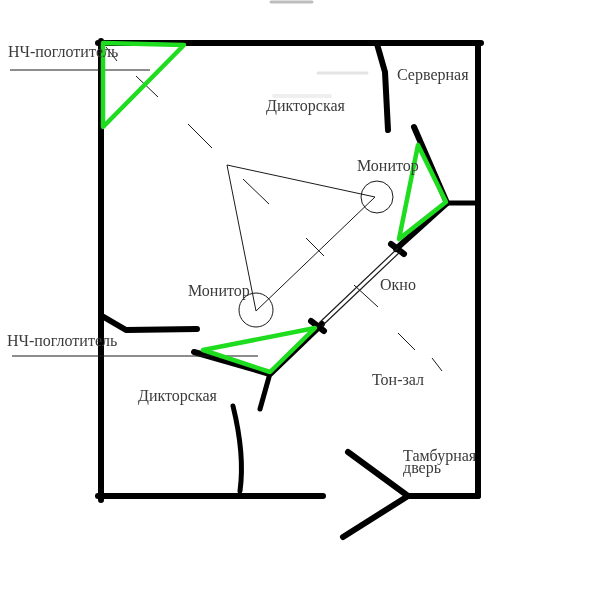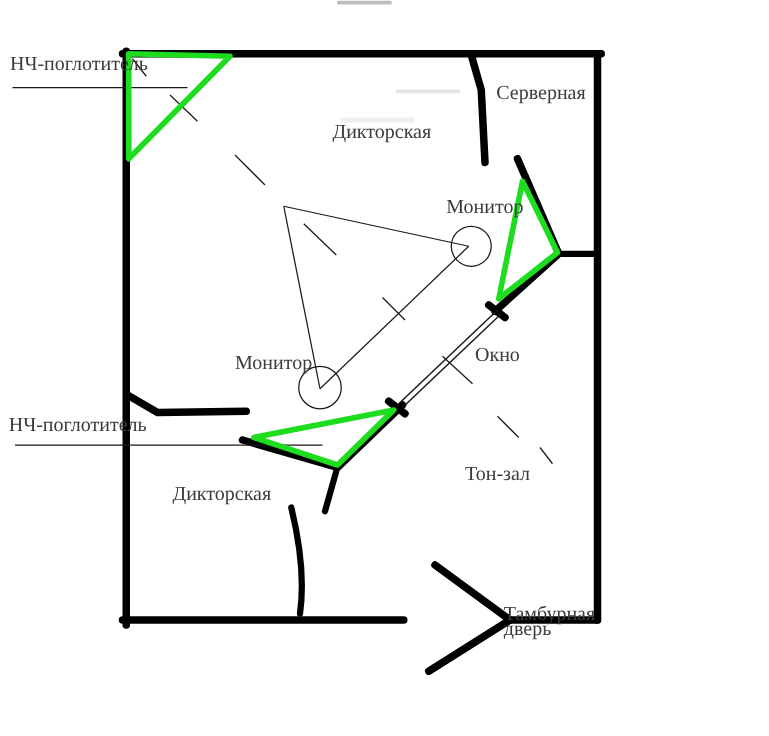--- a/index.html
+++ b/index.html
@@ -78,16 +78,16 @@
   <div class="lbl" style="left:8px;top:46px;">НЧ-поглотитель</div>
   <div class="lbl" style="left:397px;top:69px;text-align:right;">Серверная</div>
   <div class="lbl" style="left:266px;top:100px;">Дикторская</div>
   <div class="lbl" style="left:357px;top:160px;">Монитор</div>
   <div class="lbl" style="left:380px;top:279px;">Окно</div>
   <div class="lbl" style="left:188px;top:285px;">Монитор</div>
   <div class="lbl" style="left:7px;top:335px;">НЧ-поглотитель</div>
   <div class="lbl" style="left:138px;top:390px;">Дикторская</div>
   <div class="lbl" style="left:372px;top:374px;">Тон-зал</div>
   <div class="lbl" style="left:403px;top:450px;">
-    <span style="display:block;margin-top:36px;">Тамбурная</span>
+    <span style="display:block;">Тамбурная</span>
     <span style="display:block;">дверь</span>
   </div>
 </div>
 
 </body></html>

